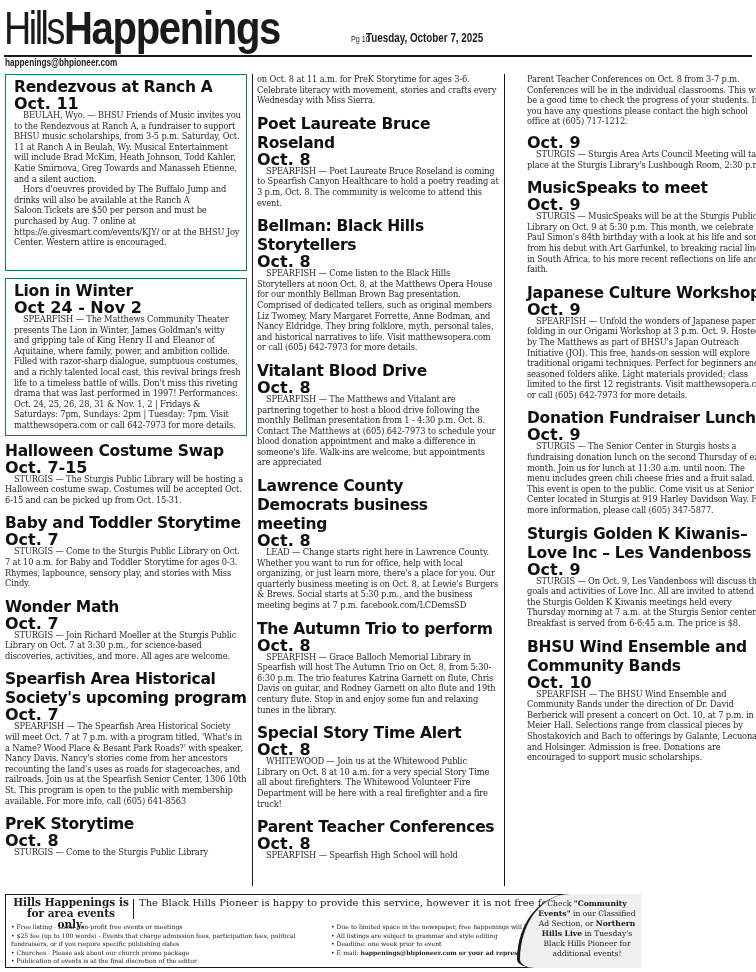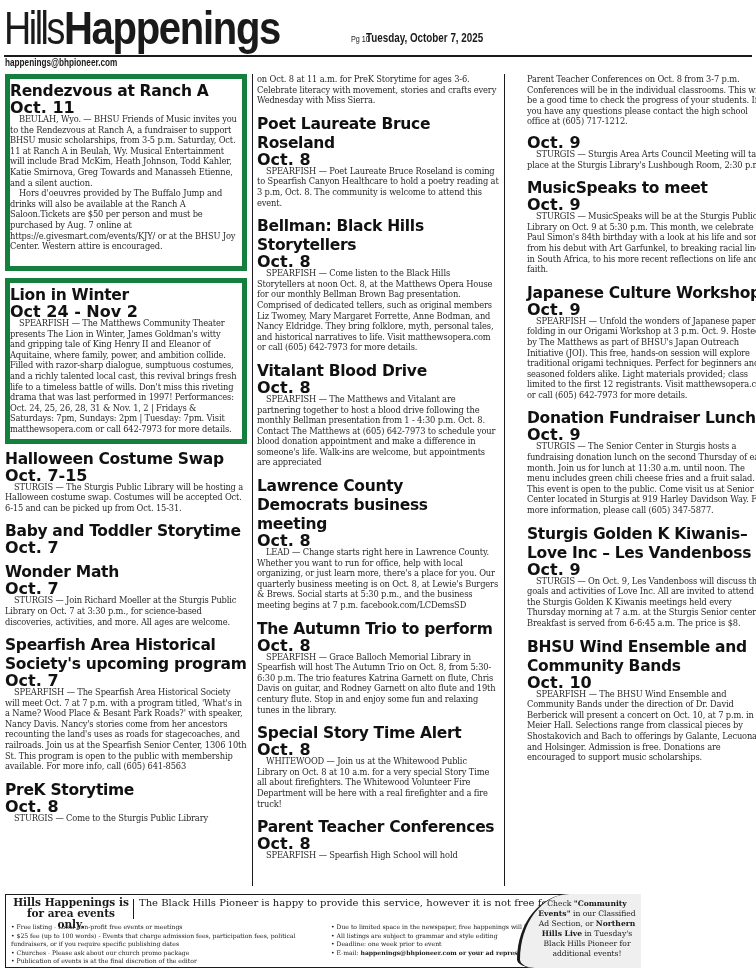--- a/index.html
+++ b/index.html
@@ -15,21 +15,21 @@
   .mast-rule { position: absolute; left: 4px; top: 55px; width: 748px; height: 1.5px; background: #1a1a1a; }
   .mast-email { position: absolute; left: 5px; top: 57px; font-family: "Liberation Sans", sans-serif; font-size: 10px; font-weight: 700; transform: scaleX(0.82); transform-origin: left top; }
 
   
   .col { position: absolute; top: 74px; }
   .col1 { left: 5px; width: 242px; }
   .col2 { left: 257px; width: 242px; }
   .col3 { left: 503px; width: 242px; margin-left: 24px; }
   .vrule { position: absolute; top: 74px; width: 1px; background: #1a1a1a; }
 
-  .boxed { border: 5px solid #15803d; padding: 3px 5px 4px 0; }
+  .boxed { border: 1px solid #15803d; padding: 3px 5px 4px 8px; }
 
   .ev { margin-bottom: 9px; }
   .ev-title { font-family: "DejaVu Sans", sans-serif; font-weight: 700; font-size: 15.5px; line-height: 19px; letter-spacing: -0.3px; color: #111; }
   .ev-date { font-family: "DejaVu Sans", sans-serif; font-weight: 700; font-size: 16px; line-height: 13px; color: #111; }
   .ev-body { font-family: "DejaVu Serif", serif; font-size: 8.3px; line-height: 10.6px; color: #2a2a2a; letter-spacing: -0.15px; }
   .ev-body p { text-indent: 9px; }
   .cont { font-family: "DejaVu Serif", serif; font-size: 8.3px; line-height: 10.6px; color: #2a2a2a; letter-spacing: -0.15px; margin-bottom: 9px; }
 
   
   .footer { position: absolute; left: 5px; top: 894px; width: 636px; height: 74px; border: 1.5px solid #1a1a1a; }
@@ -81,20 +81,23 @@
       <div class="ev">
         <div class="ev-title">Halloween Costume Swap</div>
         <div class="ev-date">Oct. 7-15</div>
         <div class="ev-body">
           <p>STURGIS — The Sturgis Public Library will be hosting a Halloween costume swap. Costumes will be accepted Oct. 6-15 and can be picked up from Oct. 15-31.</p>
         </div>
       </div>
       <div class="ev">
         <div class="ev-title">Baby and Toddler Storytime</div>
         <div class="ev-date">Oct. 7</div>
+        <div class="ev-body">
+          <p>STURGIS — Come to the Sturgis Public Library on Oct. 7 at 10 a.m. for Baby and Toddler Storytime for ages 0-3. Rhymes, lapbounce, sensory play, and stories with Miss Cindy.</p>
+        </div>
       </div>
       <div class="ev">
         <div class="ev-title">Wonder Math</div>
         <div class="ev-date">Oct. 7</div>
         <div class="ev-body">
           <p>STURGIS — Join Richard Moeller at the Sturgis Public Library on  Oct. 7 at 3:30 p.m., for science-based discoveries, activities, and more. All ages are welcome.</p>
         </div>
       </div>
       <div class="ev">
         <div class="ev-title">Spearfish Area Historical Society's upcoming program</div>

